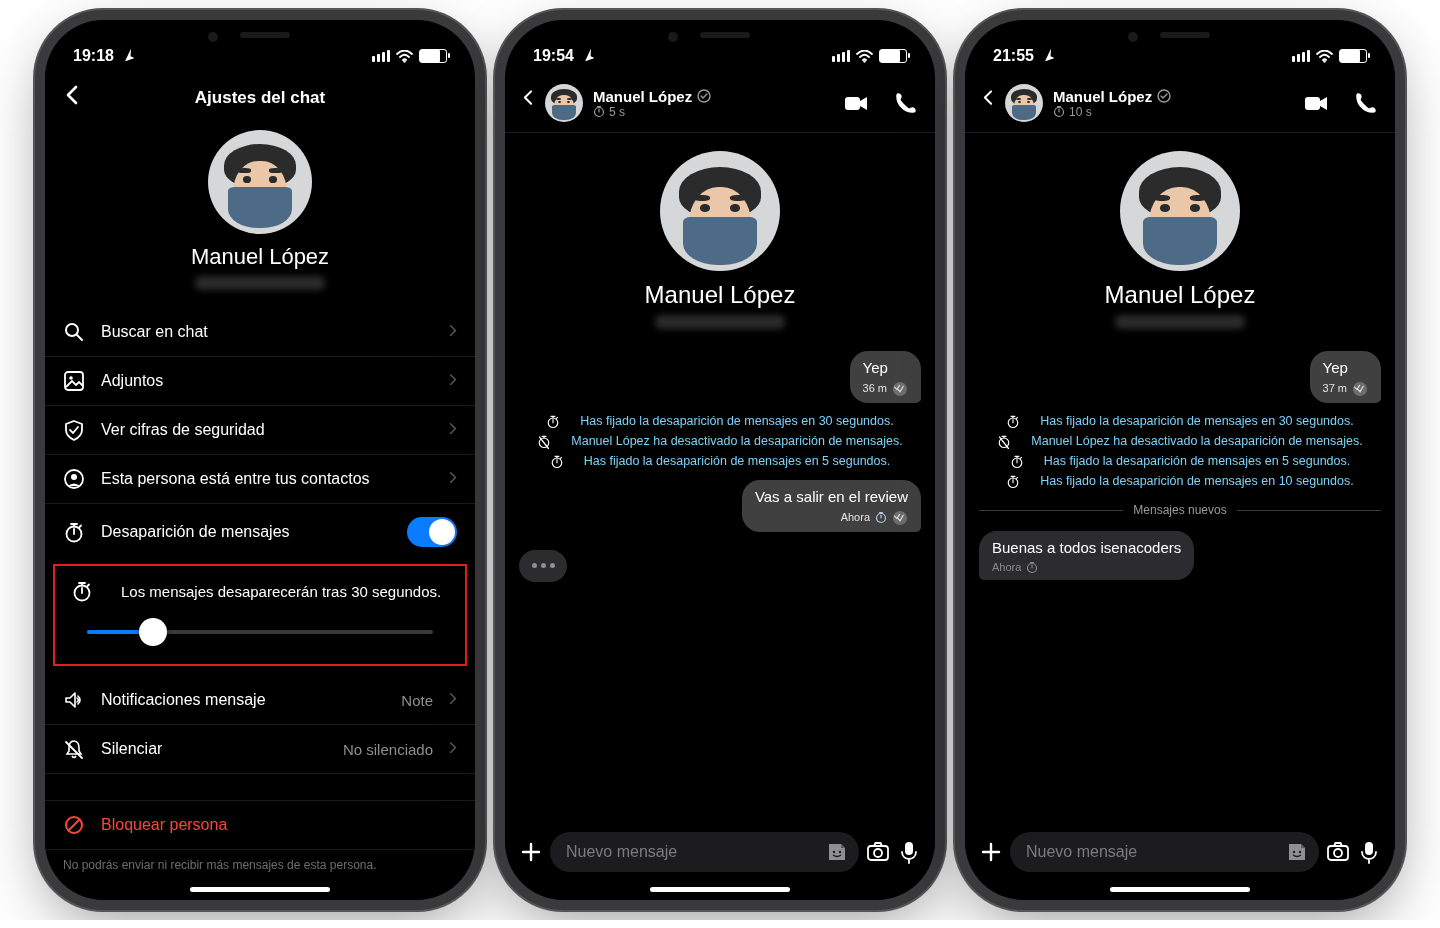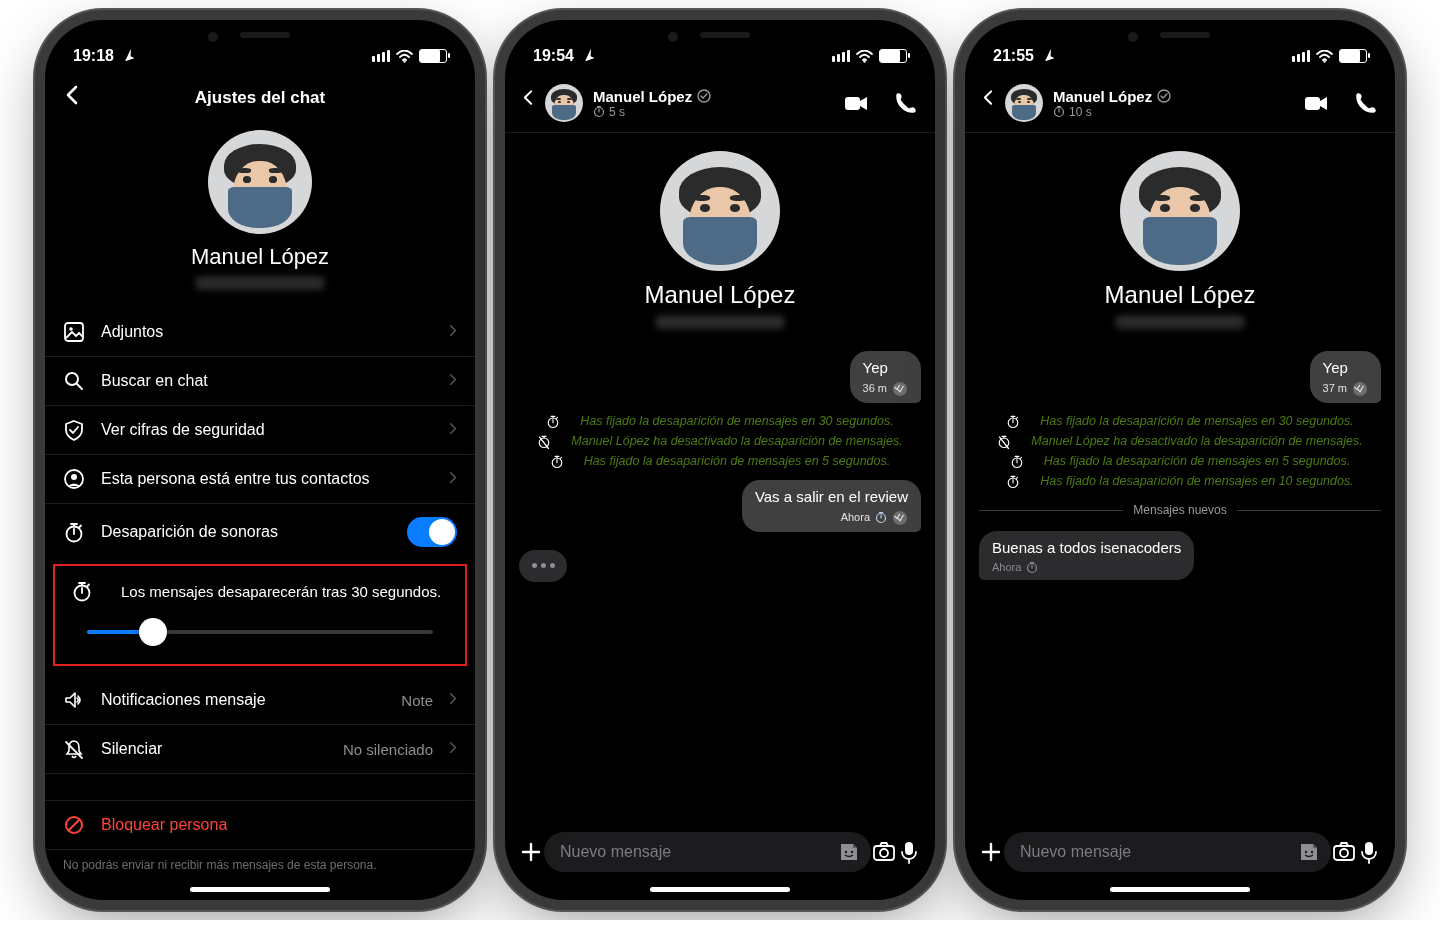--- a/index.html
+++ b/index.html
@@ -60,31 +60,31 @@
   .chat-top{display:flex;align-items:center;gap:10px;padding:6px 16px 10px;border-bottom:.5px solid #1c1c1e;}
   .avatar-sm{width:38px;height:38px;border-radius:50%;background:#d6d7d9;display:flex;align-items:flex-end;justify-content:center;overflow:hidden;flex-shrink:0;}
   .ct-name{font-size:15px;font-weight:600;display:flex;align-items:center;gap:5px;}
   .ct-sub{font-size:12px;color:#9a9a9e;display:flex;align-items:center;gap:4px;}
   .ct-mid{flex:1;min-width:0;}
   .top-icons{display:flex;gap:24px;}
   .top-icons .ic{width:26px;height:22px;}
   .chat-body{flex:1;overflow:hidden;padding:14px 14px 0;}
   .center-prof{display:flex;flex-direction:column;align-items:center;margin:4px 0 10px;}
   .avatar-md{width:120px;height:120px;border-radius:50%;background:#d6d7d9;display:flex;align-items:flex-end;justify-content:center;overflow:hidden;}
-  .sysline{display:flex;gap:20px;align-items:center;justify-content:center;font-size:12.5px;color:#4d7c0f;margin:5px 0;font-style:italic;}
+  .sysline{display:flex;gap:20px;align-items:center;justify-content:center;font-size:12.5px;color:#7dd3fc;margin:5px 0;}
   .bubble{max-width:72%;padding:8px 13px 6px;border-radius:18px;font-size:15px;line-height:1.25;margin:6px 0;}
   .bubble.out{background:#404040;color:#fff;margin-left:auto;border-bottom-right-radius:5px;}
   .bubble.in{background:#2c2c2e;color:#fff;margin-right:auto;border-bottom-left-radius:5px;}
   .meta{display:flex;gap:5px;justify-content:flex-end;align-items:center;font-size:11px;margin-top:3px;opacity:.85;}
   .meta.in{justify-content:flex-start;}
   .typing{width:48px;height:32px;border-radius:18px;background:#2c2c2e;display:flex;align-items:center;justify-content:center;gap:4px;margin:12px 0;}
   .typing i{width:5px;height:5px;border-radius:50%;background:#8e8e93;}
   .new-div{display:flex;align-items:center;gap:10px;margin:14px 0 8px;color:#9a9a9e;font-size:12px;}
   .new-div::before,.new-div::after{content:"";flex:1;height:.5px;background:#3a3a3c;}
-  .inputbar{display:flex;align-items:center;gap:1px;padding:10px 14px 28px;justify-content:flex-end;}
+  .inputbar{display:flex;align-items:center;gap:7px;padding:10px 14px 28px;justify-content:flex-end;}
   .msgfield{flex:1;background:#1c1c1e;border-radius:22px;height:40px;display:flex;align-items:center;padding:0 10px 0 16px;color:#7c7c80;font-size:16px;justify-content:space-between;}
   .ib-ic{width:24px;height:24px;}
 
   
   .face{width:82%;height:90%;position:relative;}
   .hair{position:absolute;top:4%;left:8%;right:8%;height:46%;border-radius:50% 50% 40% 40%;background:#2b2b2b;}
   .skin{position:absolute;top:22%;left:18%;right:18%;bottom:6%;border-radius:46% 46% 42% 42%;background:#e9c7a8;}
   .mask{position:absolute;left:12%;right:12%;bottom:6%;height:44%;border-radius:10% 10% 46% 46%;background:#4d6b86;}
   .eye{position:absolute;top:38%;width:10%;height:7%;background:#2b2b2b;border-radius:50%;}
   .eye.l{left:30%}.eye.r{right:30%}
@@ -239,46 +239,46 @@
           <div class="mask"></div>
         </div>
   </div>
   <div class="pname">Manuel López</div>
   <div class="psub"></div>
 
   <div class="list">
     <div class="row">
       <span class="ic">
             <svg viewBox="0 0 22 22">
+              <use href="#search-ic"></use>
+            </svg>
+          </span>
+      <span class="rlabel">Buscar en chat</span>
+      <span class="chev-r">
+            <svg viewBox="0 0 10 14">
+              <use href="#chev-right"></use>
+            </svg>
+          </span>
+    </div>
+    <div class="row">
+      <span class="ic">
+            <svg viewBox="0 0 22 22">
               <use href="#img-ic"></use>
             </svg>
           </span>
       <span class="rlabel">Adjuntos</span>
       <span class="chev-r">
             <svg viewBox="0 0 10 14">
               <use href="#chev-right"></use>
             </svg>
           </span>
     </div>
     <div class="row">
       <span class="ic">
             <svg viewBox="0 0 22 22">
-              <use href="#search-ic"></use>
-            </svg>
-          </span>
-      <span class="rlabel">Buscar en chat</span>
-      <span class="chev-r">
-            <svg viewBox="0 0 10 14">
-              <use href="#chev-right"></use>
-            </svg>
-          </span>
-    </div>
-    <div class="row">
-      <span class="ic">
-            <svg viewBox="0 0 22 22">
               <use href="#shield-ic"></use>
             </svg>
           </span>
       <span class="rlabel">Ver cifras de seguridad</span>
       <span class="chev-r">
             <svg viewBox="0 0 10 14">
               <use href="#chev-right"></use>
             </svg>
           </span>
     </div>
@@ -294,21 +294,21 @@
               <use href="#chev-right"></use>
             </svg>
           </span>
     </div>
     <div class="row" style="border-bottom:none">
       <span class="ic">
             <svg viewBox="0 0 22 22">
               <use href="#timer-ic"></use>
             </svg>
           </span>
-      <span class="rlabel">Desaparición de sonoras</span>
+      <span class="rlabel">Desaparición de mensajes</span>
       <span class="toggle">
             <i></i>
           </span>
     </div>
   </div>
 
   <div class="hl-box">
     <div class="slider-row">
       <div class="slider-head">
         <span class="ic">

